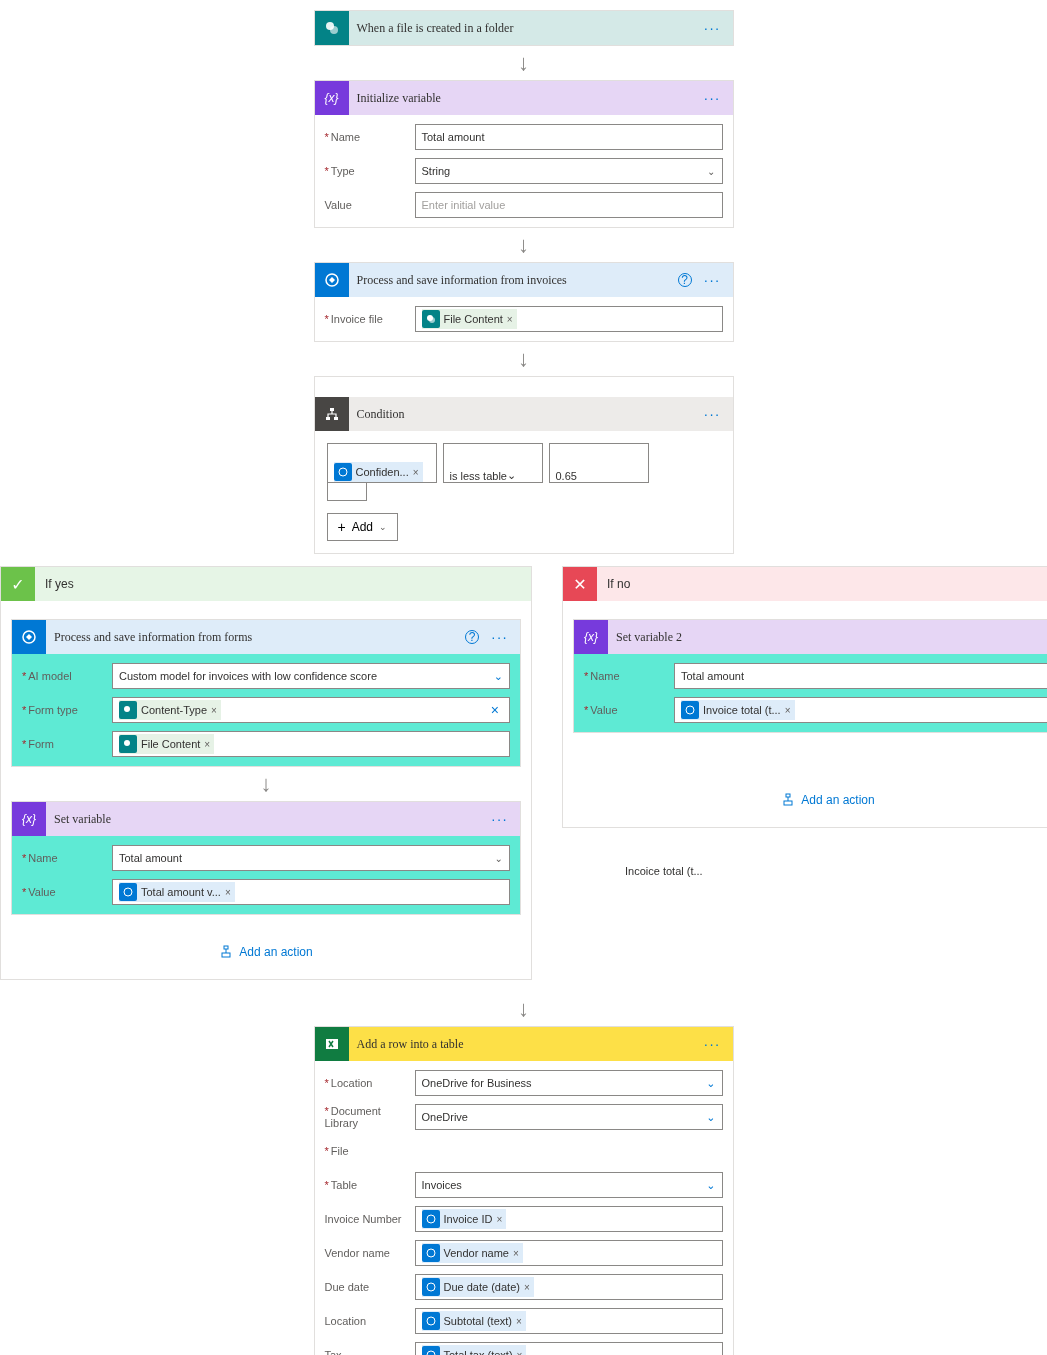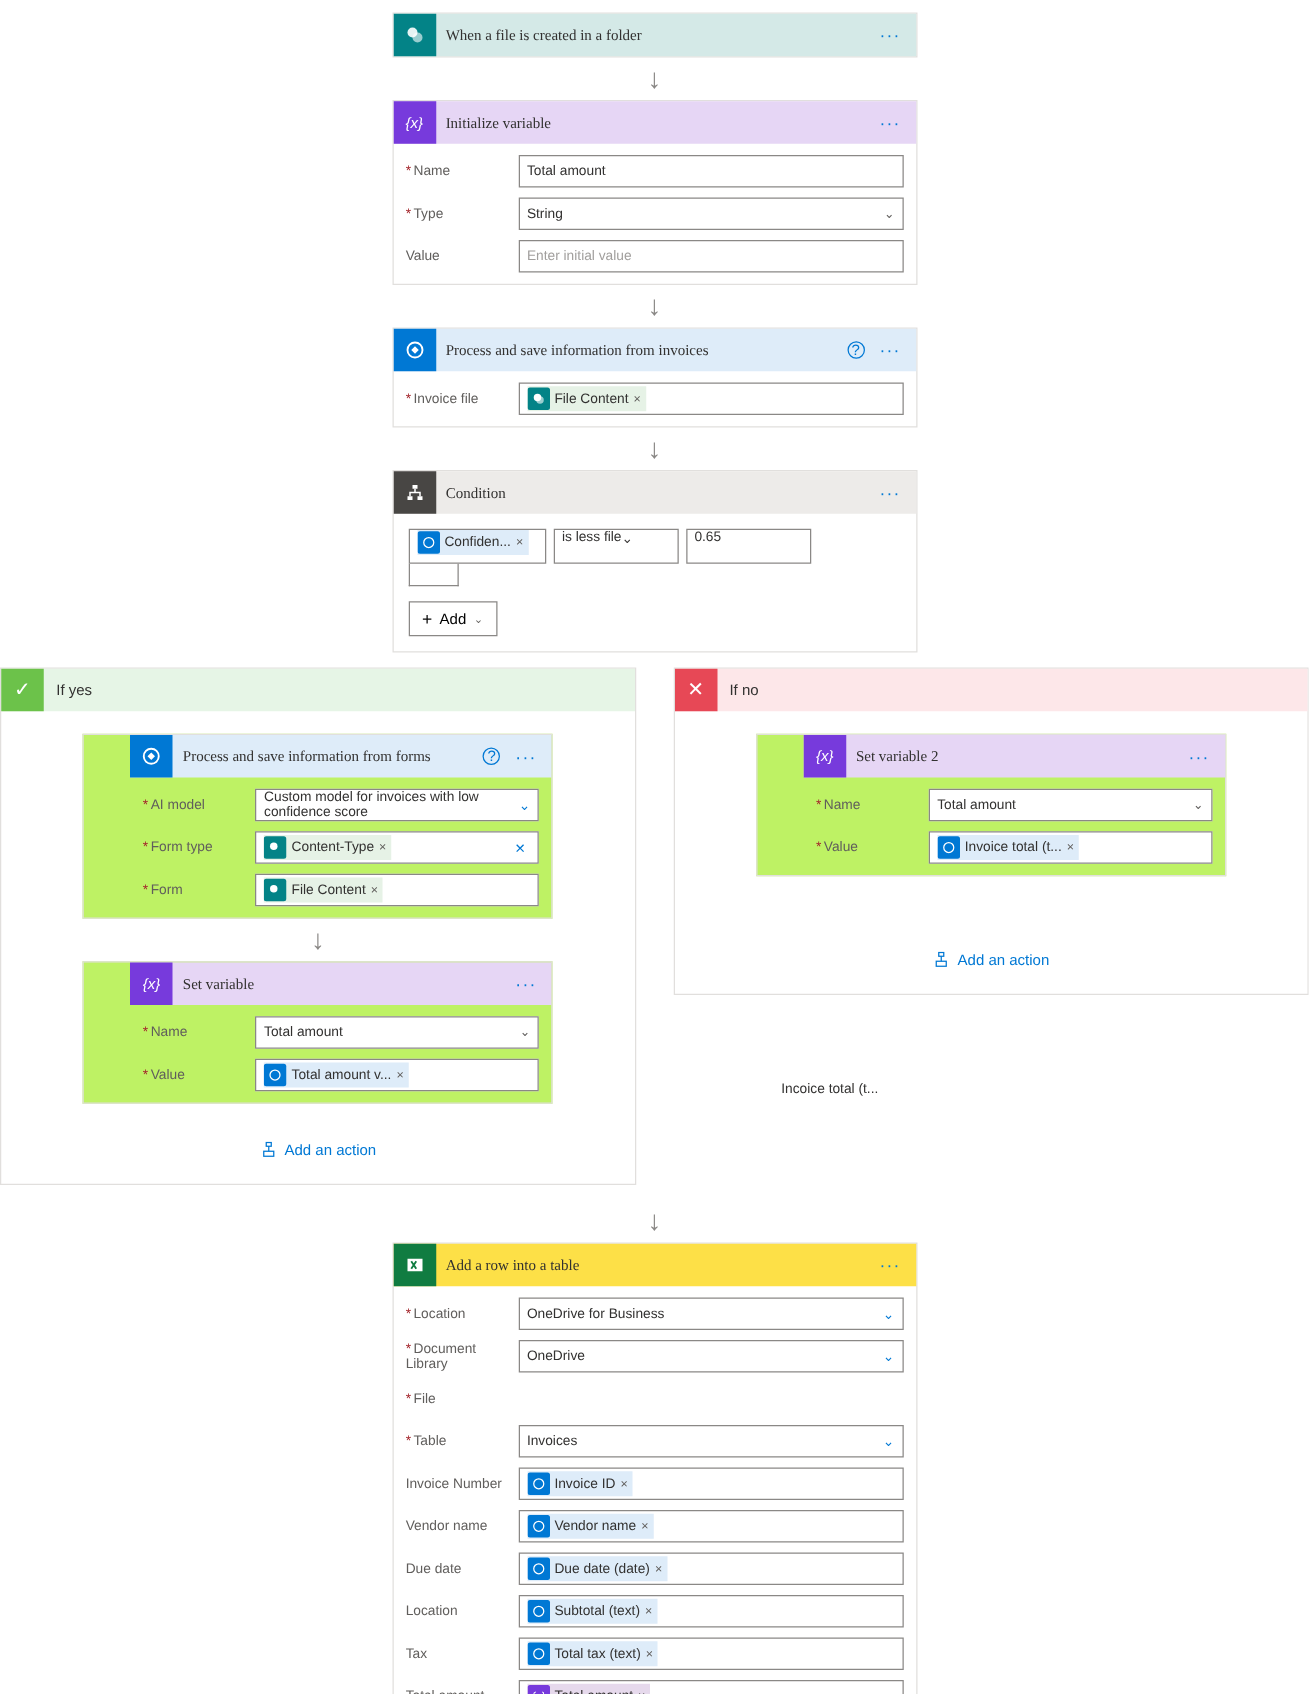--- a/index.html
+++ b/index.html
@@ -26,49 +26,49 @@
   .token .token-icon { width: 18px; height: 18px; display: flex; align-items: center; justify-content: center; margin-right: 4px; flex-shrink: 0; border-radius: 2px; }
   .token .token-x { margin-left: 4px; color: #605e5c; font-size: 10px; cursor: pointer; }
   .token-sp { background: #e6f2e6; }
   .token-sp .token-icon { background: #038387; color: #fff; }
   .token-ai { background: #deecf9; }
   .token-ai .token-icon { background: #0078d4; color: #fff; border-radius: 2px; }
   .token-var { background: #e6d9ec; }
   .token-var .token-icon { background: #773adc; color: #fff; }
   .arrow { font-size: 22px; color: #8a8886; margin: 4px 0; }
   .cond-row { display: flex; gap: 6px; align-items: flex-start; padding: 12px; }
-  .cond-box { border: 1px solid #8a8886; height: 28px; display: flex; align-items: flex-start; padding: 0 6px; font-size: 11px; position: relative; }
+  .cond-box { border: 1px solid #8a8886; height: 40px; display: flex; align-items: flex-end; padding: 0 6px; font-size: 11px; position: relative; }
   .cond-val-wrap { display: flex; flex-direction: column; }
   .cond-val-extra { border: 1px solid #8a8886; border-top: none; height: 18px; width: 40px; }
   .cond-op { width: 100px; }
   .cond-comp { width: 100px; }
   .add-btn { border: 1px solid #8a8886; background: #fff; display: inline-flex; align-items: center; height: 28px; padding: 0 10px; font-size: 12px; cursor: pointer; margin: 0 12px 12px; }
   .add-btn .plus { margin-right: 6px; font-size: 14px; }
   .add-btn .chev-sm { margin-left: 6px; font-size: 9px; color: #605e5c; }
   .branches { display: flex; gap: 30px; margin-top: 12px; align-items: flex-start; }
   .branch { flex: 1; border: 1px solid #e1dfdd; background: #fff; }
   .branch-header { height: 34px; display: flex; align-items: center; }
   .branch-header .marker { width: 34px; height: 34px; display: flex; align-items: center; justify-content: center; color: #fff; font-size: 16px; }
   .branch-header .blabel { padding-left: 10px; font-size: 12px; }
   .yes-hdr { background: #e6f5e6; }
   .yes-hdr .marker { background: #6cc24a; }
   .no-hdr { background: #fde7e9; }
   .no-hdr .marker { background: #e74856; }
   .branch-inner { padding: 18px 10px 20px; display: flex; flex-direction: column; align-items: center; }
-  .branch-card { width: 376px; max-width: 100%; border: 1px solid #e1dfdd; background: #bef264; padding-left: 37px; }
+  .branch-card { width: 510px; max-width: 100%; border: 1px solid #e1dfdd; background: #5eead4; }
   .add-action { color: #0078d4; font-size: 12px; display: inline-flex; align-items: center; cursor: pointer; margin-top: 30px; }
   .add-action .aa-icon { margin-right: 6px; display:inline-flex; }
   
   .hdr-teal-soft { background: #d4e9e7; }
   .hdr-teal-soft .icon-box { background: #038387; color:#fff; }
   .hdr-purple { background: #e6d6f5; }
   .hdr-purple .icon-box { background: #773adc; color:#fff; }
   .hdr-blue-soft { background: #deecf9; }
   .hdr-blue-soft .icon-box { background: #0078d4; color:#fff; }
-  .hdr-gray { background: #edebe9; }
+  .hdr-gray { background: #edebe9; margin-top: 20px; }
   .hdr-gray .icon-box { background: #484644; color:#fff; }
   .hdr-green { background: #fde047; }
   .hdr-green .icon-box { background: #107c41; color:#fff; }
   .hdr-purple2 { background: #e6d6f5; }
   .hdr-purple2 .icon-box { background: #773adc; color:#fff; }
   svg { display: block; }
   .clear-x { color: #0078d4; font-size: 14px; margin-left: auto; cursor: pointer; padding: 0 4px; }
   .stray-label { position: absolute; font-size: 11px; color: #323130; }
 </style>
 </head>
@@ -180,21 +180,21 @@
                     <circle cx="5" cy="5" r="4" fill="none" stroke="#fff"></circle>
                   </svg>
                 </span>
               <span>Confiden...</span>
               <span class="token-x">×</span>
             </span>
           </div>
           <div class="cond-val-extra"></div>
         </div>
         <div class="cond-box cond-op">
-            <span>is less file</span>
+            <span>is less table</span>
             <span class="chev">⌄</span>
           </div>
         <div class="cond-box cond-comp">
             <span>0.65</span>
           </div>
       </div>
       <button class="add-btn">
         <span class="plus">+</span>
         <span>Add</span>
         <span class="chev-sm">⌄</span>

